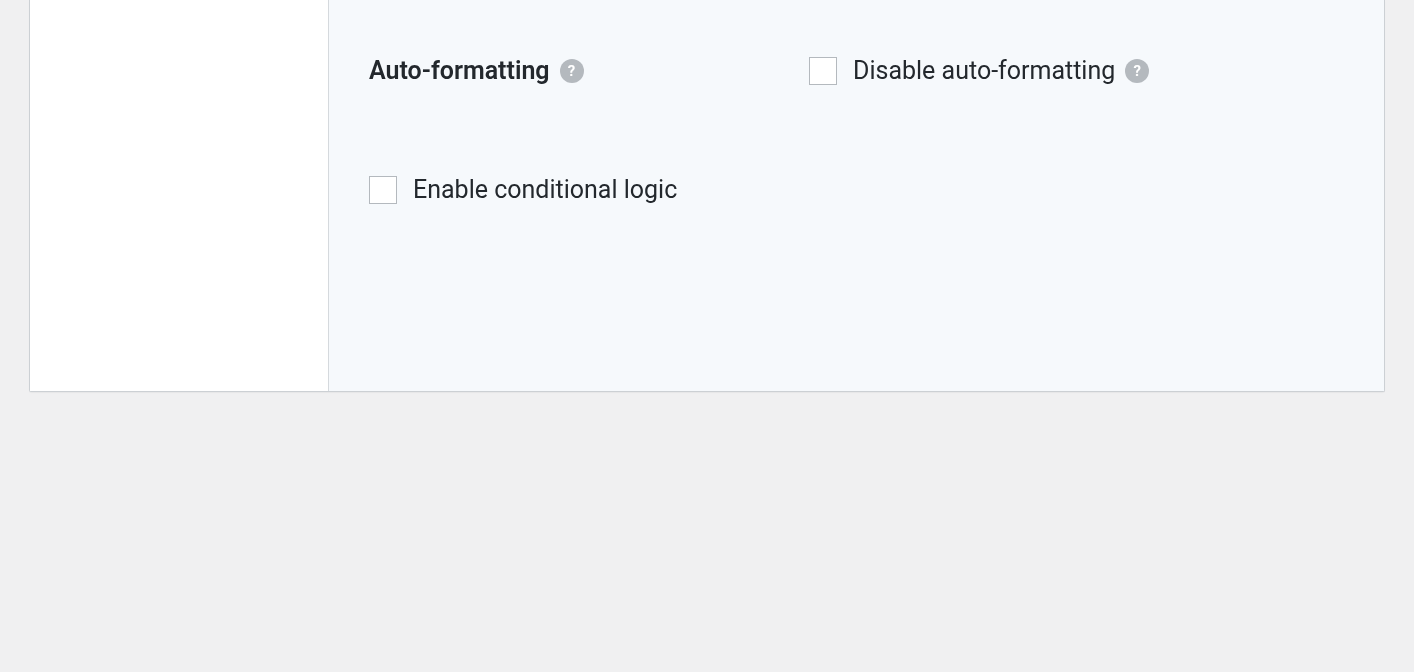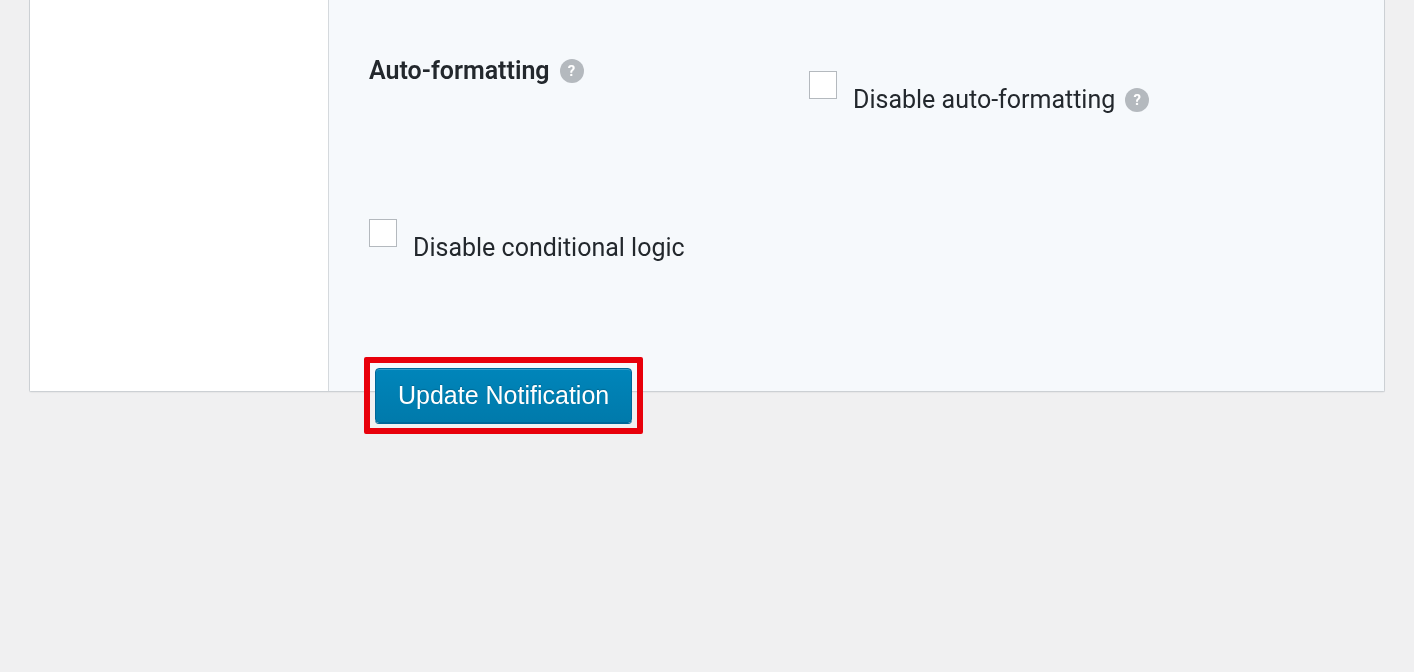--- a/index.html
+++ b/index.html
@@ -66,21 +66,20 @@
       cursor: pointer;
       flex-shrink: 0;
     }
     .checkbox-label {
       font-size: 25px;
       color: #23282d;
       font-weight: 400;
       display: flex;
       align-items: center;
       gap: 10px;
-      margin-top: 29px;
     }
     .help-icon {
       display: inline-flex;
       align-items: center;
       justify-content: center;
       width: 24px;
       height: 24px;
       border-radius: 50%;
       background: #b4b9be;
       color: #fff;
@@ -128,23 +127,20 @@
           <span>Disable auto-formatting</span>
           <span class="help-icon">?</span>
         </div>
       </div>
     </div>
 
     <div class="form-row second">
       <div class="checkbox-wrapper">
         <div class="checkbox"></div>
         <div class="checkbox-label">
-          <span>Disable conditional logic</span>
+          <span>Enable conditional logic</span>
         </div>
       </div>
     </div>
 
-    <div class="button-highlight">
-      <button class="primary-button">Update Notification</button>
-    </div>
 
   </div>
 </div>
 
 </body></html>

